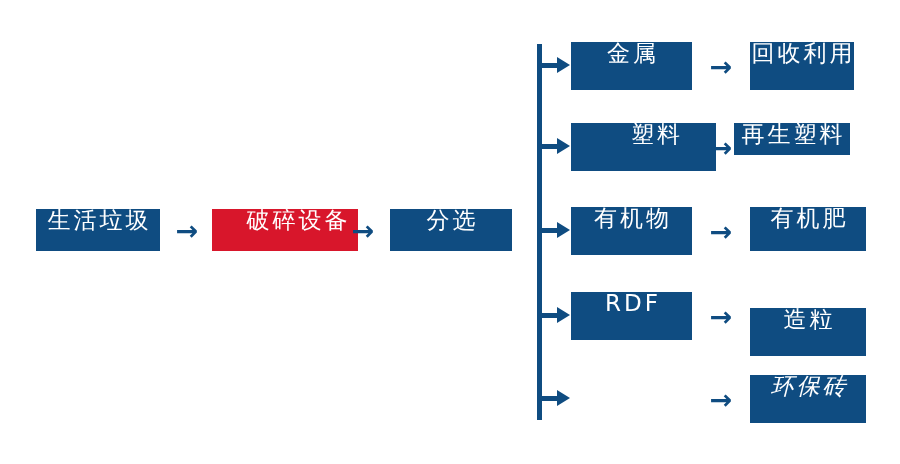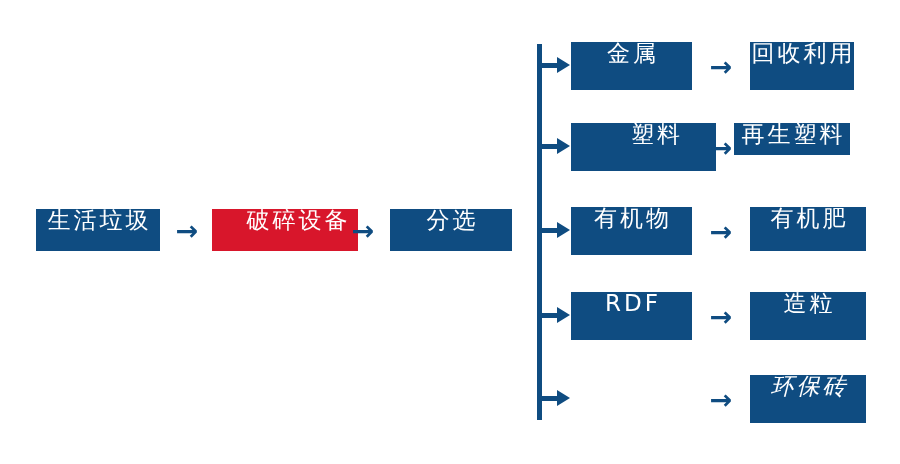--- a/index.html
+++ b/index.html
@@ -128,21 +128,21 @@
   </div>
 
   <div class="branch-stub" style="left:537px; top:313px; width:23px; height:5px;"></div>
   <div class="branch-head" style="left:557px; top:307px;"></div>
   <div class="node blue" style="left:571px; top:292px; width:121px; height:48px;">
     <span>RDF</span>
   </div>
   <div class="arrow" style="left:700px; top:300px; width:42px; height:32px;">
     <span>→</span>
   </div>
-  <div class="node blue" style="left:750px; top:292px; width:116px; height:48px;">
+  <div class="node blue" style="left:750px; top:308px; width:116px; height:48px;">
     <span>造粒</span>
   </div>
 
   <div class="branch-stub" style="left:537px; top:396px; width:23px; height:5px;"></div>
   <div class="branch-head" style="left:557px; top:390px;"></div>
   <div class="arrow" style="left:700px; top:383px; width:42px; height:32px;">
     <span>→</span>
   </div>
   <div class="node blue" style="left:750px; top:375px; width:116px; height:48px;font-style:italic;">
     <span>环保砖</span>

